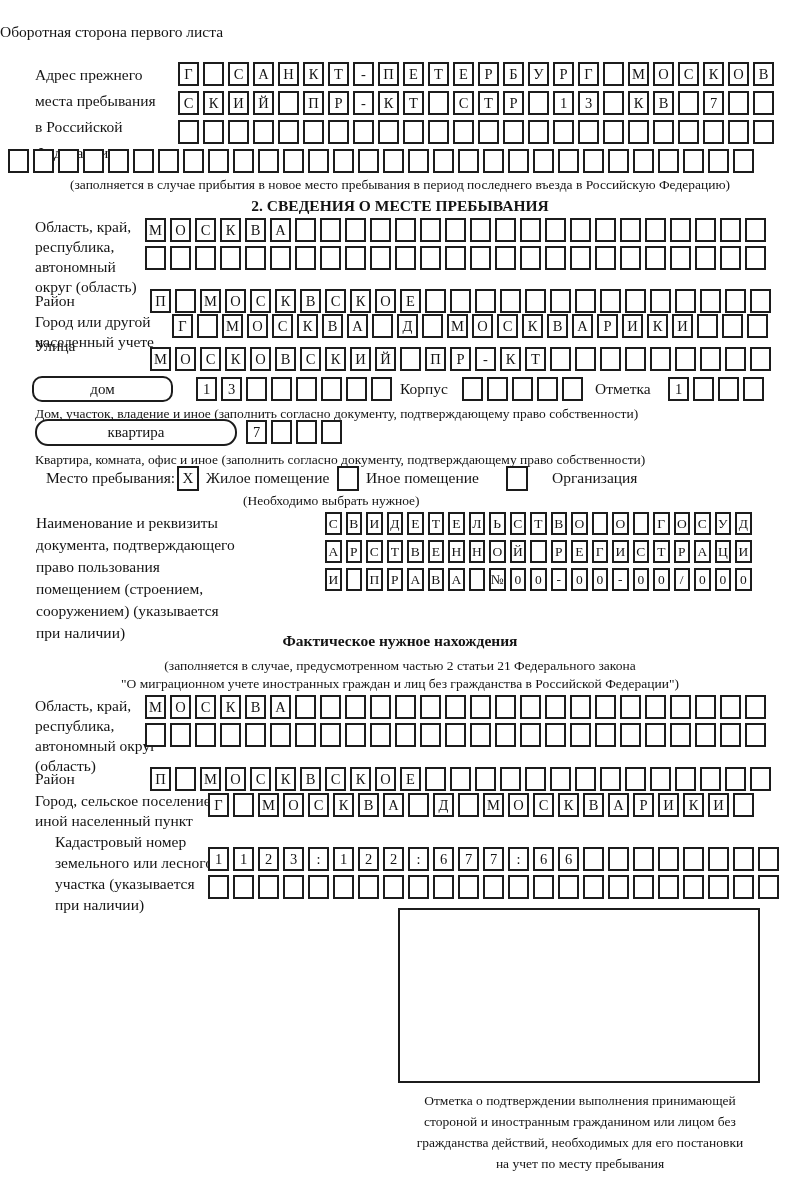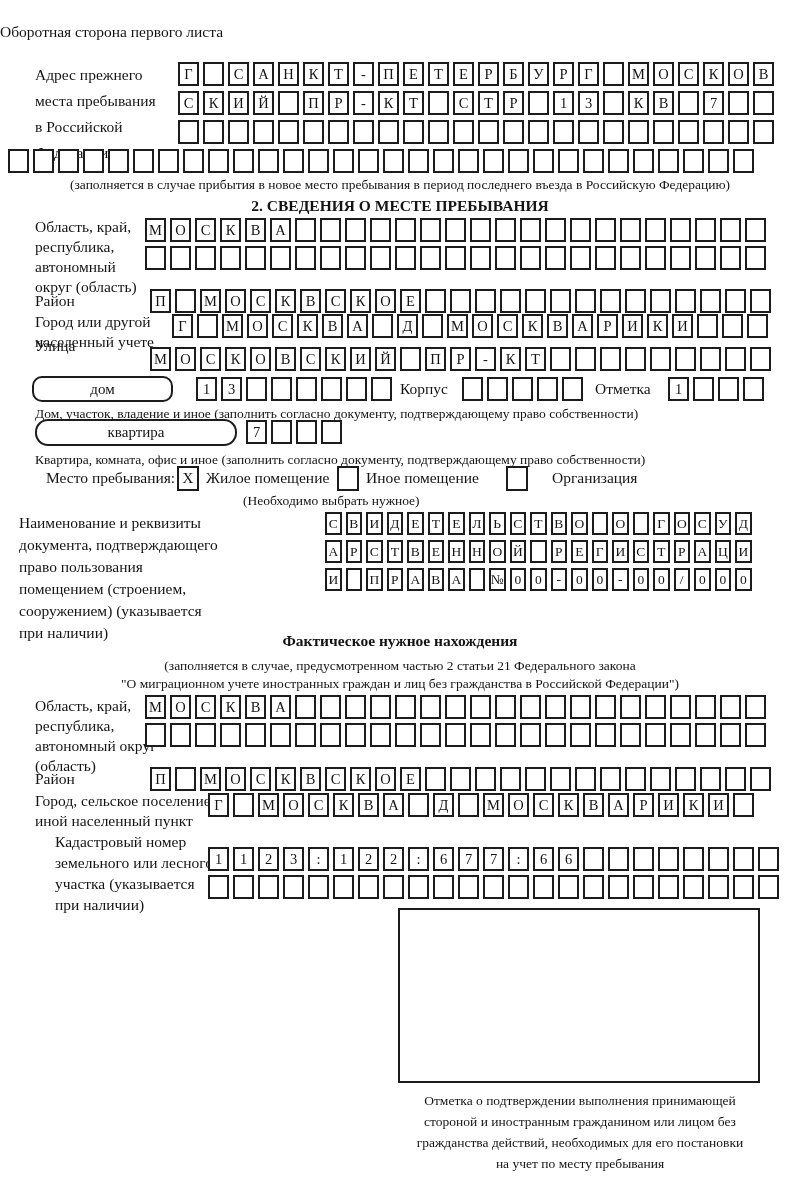--- a/index.html
+++ b/index.html
@@ -73,21 +73,21 @@
 
   <div class="abs lbl" style="left:35px;top:468px;margin-left:11px;">Место пребывания:</div>
   <span class="cbx" style="left:177px;top:466px;">X</span>
   <div class="abs lbl" style="left:206px;top:468px;">Жилое помещение</div>
   <span class="cbx" style="left:337px;top:466px;"></span>
   <div class="abs lbl" style="left:366px;top:468px;">Иное помещение</div>
   <span class="cbx" style="left:506px;top:466px;"></span>
   <div class="abs lbl" style="left:552px;top:468px;">Организация</div>
   <div class="abs cap" style="left:243px;top:492px;">(Необходимо выбрать нужное)</div>
 
-  <div class="abs lbl lh22" style="left:19px;top:512px;width:272px;">Наименование и реквизиты
+  <div class="abs lbl lh22" style="left:36px;top:512px;width:272px;">Наименование и реквизиты
 документа, подтверждающего
 право пользования
 помещением (строением,
 сооружением) (указывается
 при наличии)</div>
   <div class="abs row sm" style="left:325px;top:512px;"><span class="cell">С</span><span class="cell">В</span><span class="cell">И</span><span class="cell">Д</span><span class="cell">Е</span><span class="cell">Т</span><span class="cell">Е</span><span class="cell">Л</span><span class="cell">Ь</span><span class="cell">С</span><span class="cell">Т</span><span class="cell">В</span><span class="cell">О</span><span class="cell"></span><span class="cell">О</span><span class="cell"></span><span class="cell">Г</span><span class="cell">О</span><span class="cell">С</span><span class="cell">У</span><span class="cell">Д</span></div>
   <div class="abs row sm" style="left:325px;top:540px;"><span class="cell">А</span><span class="cell">Р</span><span class="cell">С</span><span class="cell">Т</span><span class="cell">В</span><span class="cell">Е</span><span class="cell">Н</span><span class="cell">Н</span><span class="cell">О</span><span class="cell">Й</span><span class="cell"></span><span class="cell">Р</span><span class="cell">Е</span><span class="cell">Г</span><span class="cell">И</span><span class="cell">С</span><span class="cell">Т</span><span class="cell">Р</span><span class="cell">А</span><span class="cell">Ц</span><span class="cell">И</span></div>
   <div class="abs row sm" style="left:325px;top:568px;"><span class="cell">И</span><span class="cell"></span><span class="cell">П</span><span class="cell">Р</span><span class="cell">А</span><span class="cell">В</span><span class="cell">А</span><span class="cell"></span><span class="cell">№</span><span class="cell">0</span><span class="cell">0</span><span class="cell">-</span><span class="cell">0</span><span class="cell">0</span><span class="cell">-</span><span class="cell">0</span><span class="cell">0</span><span class="cell">/</span><span class="cell">0</span><span class="cell">0</span><span class="cell">0</span></div>
 
   <div class="abs lbl bold ctr" style="top:631px;">Фактическое нужное нахождения</div>

